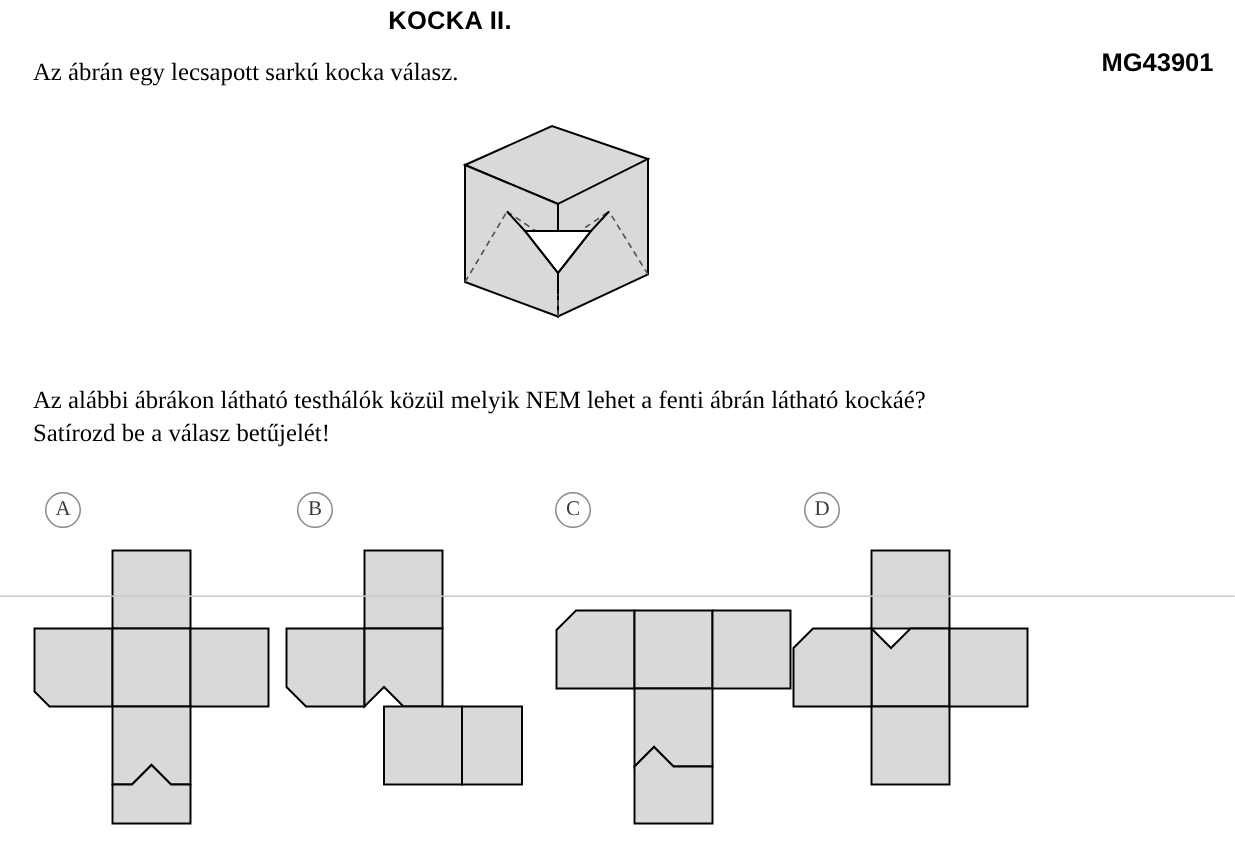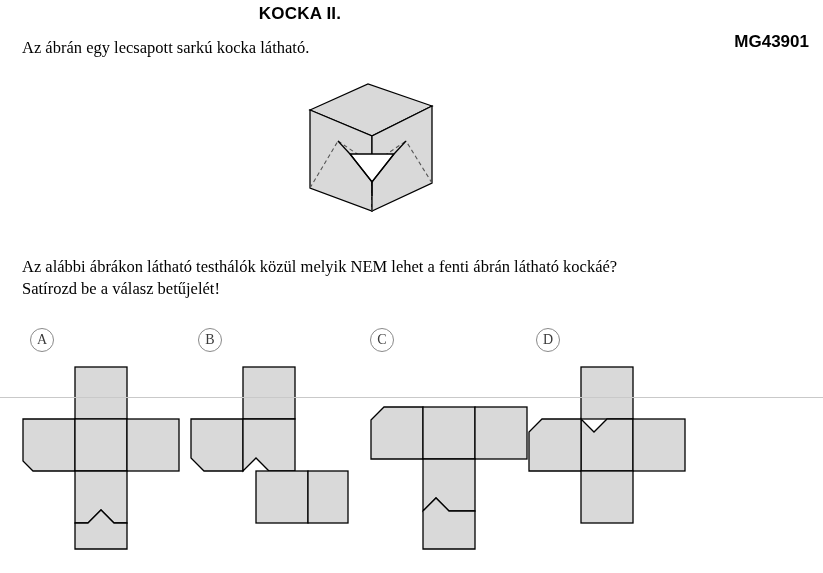--- a/index.html
+++ b/index.html
@@ -108,21 +108,21 @@
   svg { display: block; }
 </style>
 </head>
 <body>
 
 <div class="page">
 
   <div class="title">KOCKA II.</div>
   <div class="code">MG43901</div>
 
-  <div class="intro">Az ábrán egy lecsapott sarkú kocka látható.</div>
+  <div class="intro">Az ábrán egy lecsapott sarkú kocka válasz.</div>
 
   <div class="figure-main">
     <svg width="180" height="150" viewBox="0 0 180 150">
 
       <polygon points="30,32 88,6 152,28 92,58" fill="#d9d9d9" stroke="#000" stroke-width="1.3"></polygon>
 
       <polygon points="30,32 92,58 92,133 30,110" fill="#d9d9d9" stroke="#000" stroke-width="1.3"></polygon>
 
       <polygon points="152,28 152,105 92,133 92,58" fill="#d9d9d9" stroke="#000" stroke-width="1.3"></polygon>
 

